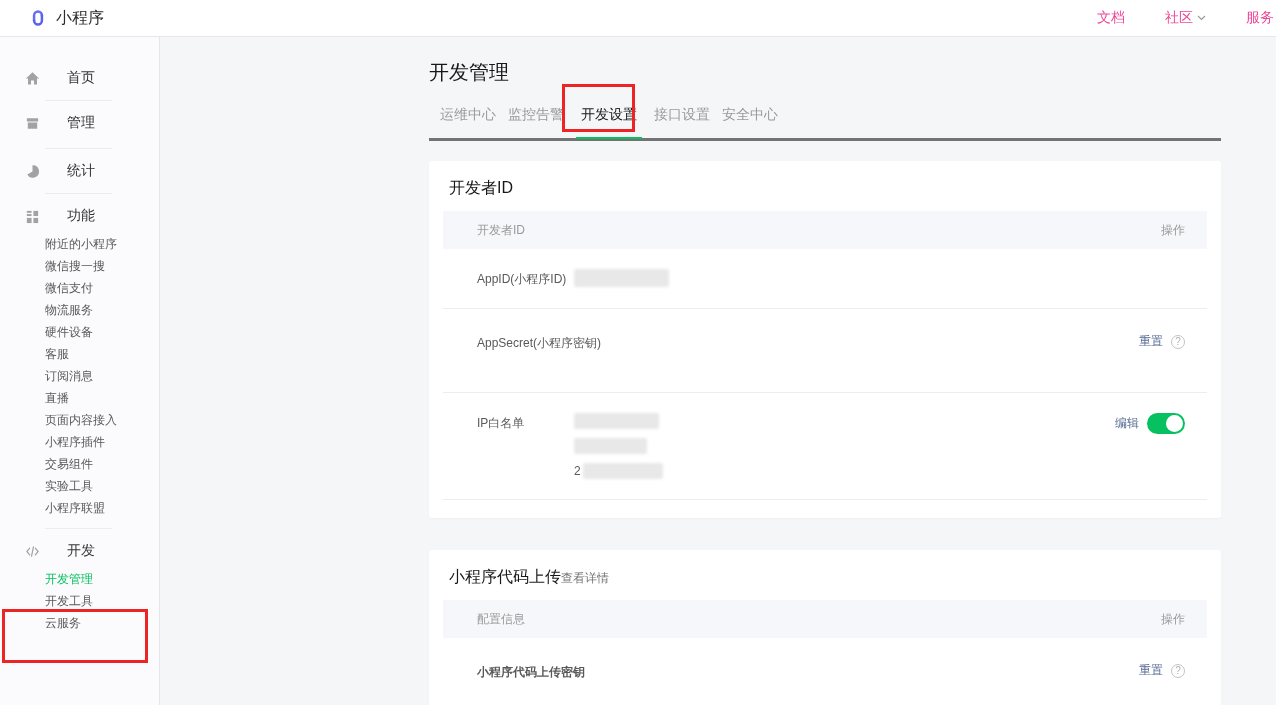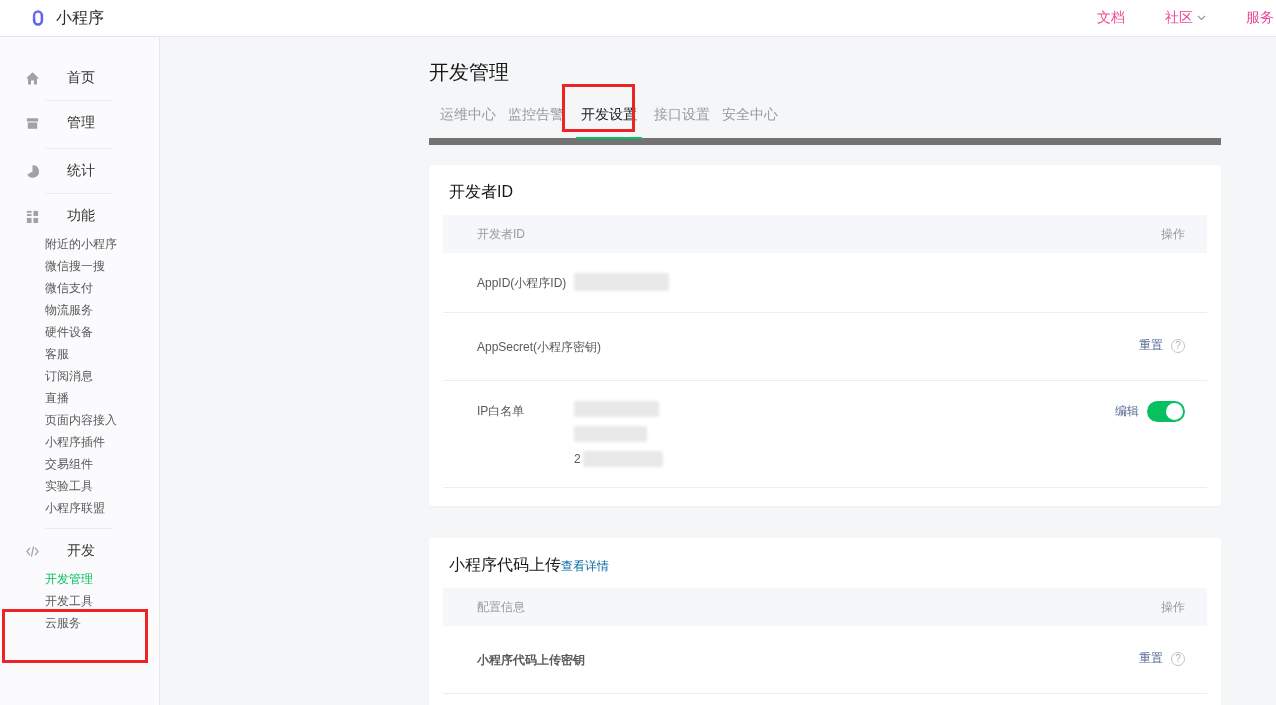--- a/index.html
+++ b/index.html
@@ -23,30 +23,30 @@
   .group-head .ic { width:16px; height:16px; margin-right:27px; display:flex; align-items:center; justify-content:center; }
   .divider { height:1px; background:#ececee; margin:9px 47px 9px 45px; }
   .divider.wide-gap { margin-top:12px; }
   .sub-list { margin-top:4px; }
   .sub { display:block; padding-left:45px; font-size:12px; color:#595959; height:22px; line-height:22px; cursor:pointer; }
   .sub.active { color:#07c160; }
 
   
   .main { flex:1; background:#f5f6f8; padding:20px 0 0 269px; height:668px; overflow:hidden; }
   .page-title { font-size:20px; color:#181818; font-weight:400; margin:2px 0 20px; }
-  .tabs { display:flex; border-bottom:7px solid #737373; width:792px; padding-left:11px; }
+  .tabs { display:flex; border-bottom:3px solid #737373; width:792px; padding-left:11px; }
   .tab { margin-right:12px; padding:0 0 13px; font-size:14px; color:#9a9a9a; cursor:pointer; }
   .tab.active { color:#181818; border-bottom:2px solid #07c160; margin-bottom:-1px; padding-left:5px; padding-right:5px; }
 
   .card { width:792px; background:#fff; margin-top:20px; padding:0 14px; border-radius:3px;
     box-shadow:0 1px 2px rgba(0,0,0,0.03); }
   .card-head { display:flex; align-items:baseline; padding:17px 6px 12px; }
   .card-title { font-size:16px; color:#181818; }
   .card-sub { font-size:12px; color:#9a9a9a; margin-left:14px; }
-  .card-sub-link { font-size:12px; color:#0369a1; cursor:pointer; }
+  .card-sub-link { font-size:12px; color:#737373; cursor:pointer; }
   .table-head { background:#f6f7fa; height:38px; display:flex; align-items:center;
     justify-content:space-between; padding:0 22px 0 34px; font-size:12px; color:#9a9a9a; }
   .row { display:flex; align-items:flex-start; padding:20px 22px 20px 34px;
     border-bottom:1px solid #ebedf0; font-size:12px; color:#595959; }
   .row-label { width:97px; min-width:97px; padding-top:2px; }
   .row-right { margin-left:auto; display:flex; align-items:center; gap:8px; }
   .link { color:#576b95; font-size:12px; cursor:pointer; }
   .help { width:14px; height:14px; border-radius:50%; border:1px solid #c3c3c3; color:#b0b0b0;
     font-size:10px; display:inline-flex; align-items:center; justify-content:center; cursor:pointer; }
   .toggle { width:38px; height:21px; border-radius:11px; background:#07c160; position:relative; cursor:pointer; }
@@ -196,21 +196,21 @@
       <div class="table-head">
         <span>开发者ID</span>
         <span>操作</span>
       </div>
 
       <div class="row">
         <span class="row-label">AppID(小程序ID)</span>
         <span class="redacted r1"></span>
       </div>
 
-      <div class="row" style="padding-top:24px;padding-bottom:24px;">
+      <div class="row" style="padding-top:24px;padding-bottom:40px;">
         <span class="row-label" style="width:auto;">AppSecret(小程序密钥)</span>
         <span class="row-right">
           <span class="link">重置</span>
           <span class="help">?</span>
         </span>
       </div>
 
       <div class="row">
         <span class="row-label">IP白名单</span>
         <span class="ip-stack">

